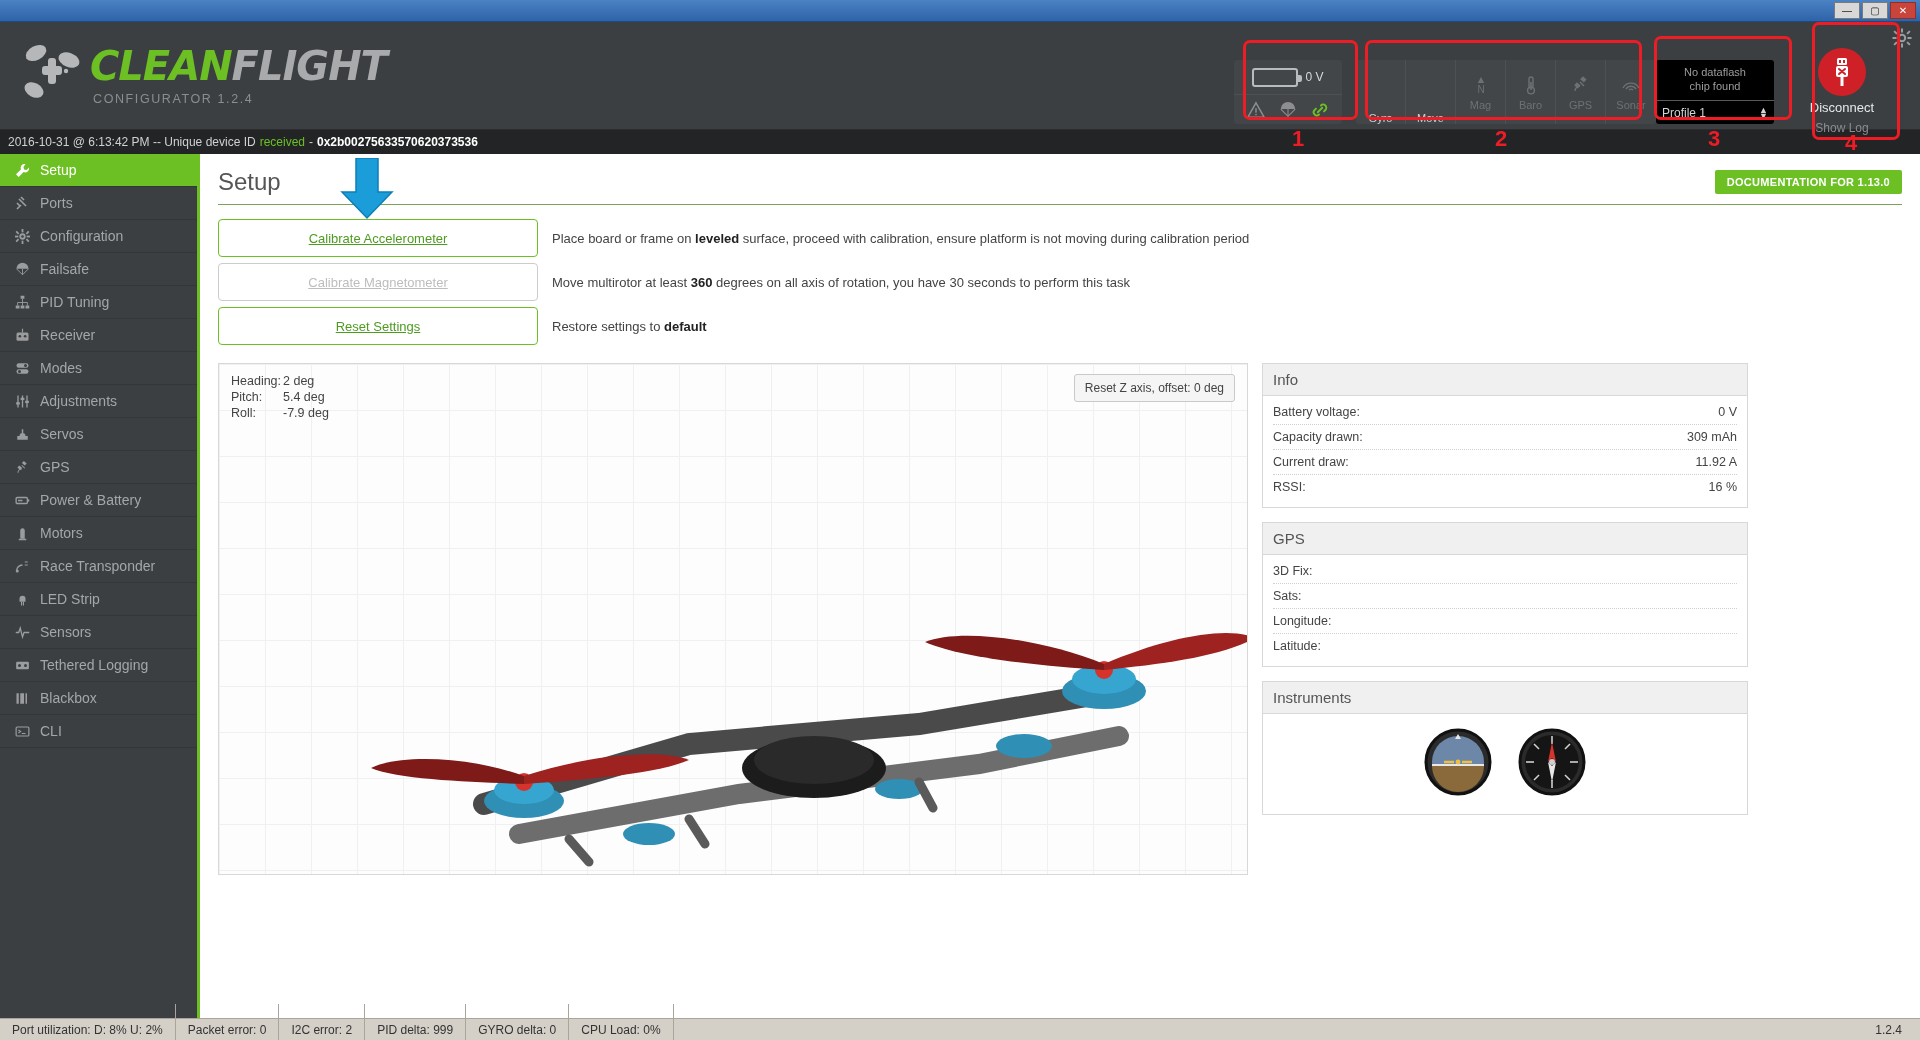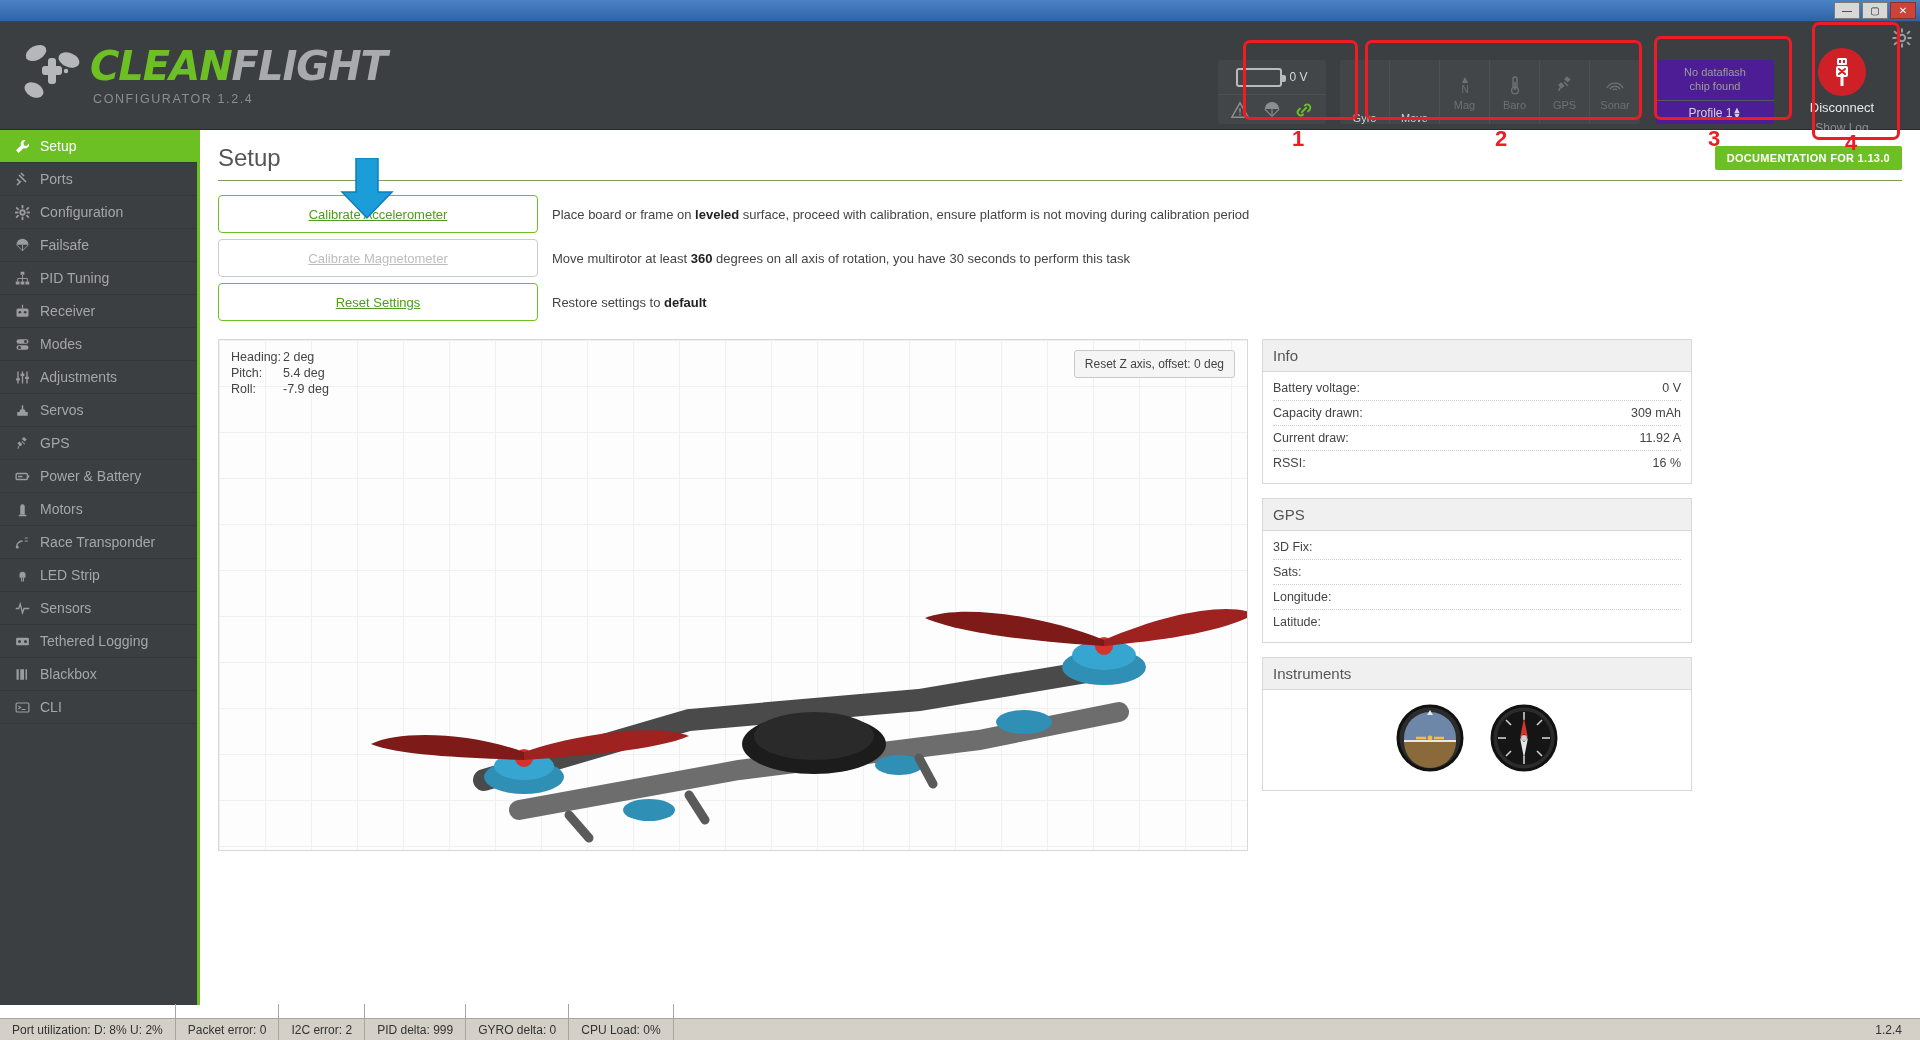--- a/index.html
+++ b/index.html
@@ -76,31 +76,31 @@
     width: 50px; height: 64px; display: flex; flex-direction: column;
     align-items: center; justify-content: center; gap: 3px;
     border-right: 1px solid #4e5153;
   }
   .sensor:last-child { border-right: none; }
   .sensor .sname { font-size: 11px; }
   .sensor.on .sname { color: #cfd1d3; margin-top: 48px; }
   .sensor.off .sname { color: #6e7173; }
 
   .dataflash-box {
-    margin-top: 38px; margin-left: 16px; width: 118px;
-    background: #4c1d95; border-radius: 3px; overflow: hidden;
+    margin-top: 38px; width: 118px;
+    background: #000000; border-radius: 3px; overflow: hidden;
   }
   .df-msg {
     height: 40px; display: flex; flex-direction: column; align-items: center;
     justify-content: center; color: #9b9d9f; font-size: 11px; line-height: 1.25;
     text-align: center; padding: 0 4px;
   }
   .df-profile {
     height: 24px; border-top: 1px solid #56595b; display: flex;
-    align-items: center; justify-content: center;
+    align-items: center; justify-content: space-between;
     padding: 0 6px; color: #d2d4d6; font-size: 12px;
   }
   .spin { display: flex; flex-direction: column; line-height: 6px; color: #d2d4d6; font-size: 9px; }
 
   .connect-box {
     margin-top: 26px; margin-left: 20px; margin-right: 30px;
     width: 96px; display: flex; flex-direction: column; align-items: center;
   }
   .usb-circle {
     width: 48px; height: 48px; border-radius: 50%; background: #cf2027;
@@ -165,21 +165,21 @@
   }
   .attitude { position: absolute; left: 12px; top: 10px; font-size: 12.5px; color: #444; }
   .att-row { display: flex; margin-bottom: 2px; }
   .att-lbl { width: 52px; }
   .btn-resetz {
     position: absolute; right: 12px; top: 10px;
     border: 1px solid #c9c9c9; background: #f5f5f5; color: #444;
     font-size: 12px; padding: 6px 10px; border-radius: 3px;
   }
 
-  .side-panels { width: 430px; display: flex; flex-direction: column; gap: 14px; }
+  .side-panels { width: 486px; display: flex; flex-direction: column; gap: 14px; }
   .panel { border: 1px solid #d8d8d8; background: #fff; }
   .panel-head {
     background: #f0f0f0; border-bottom: 1px solid #d8d8d8;
     padding: 7px 10px; font-size: 15px; color: #555;
   }
   .panel-body { padding: 4px 10px 8px 10px; }
   .kv {
     display: flex; justify-content: space-between; font-size: 12.5px;
     color: #444; padding: 5px 0; border-bottom: 1px dotted #cfcfcf;
   }
@@ -351,20 +351,26 @@
             <rect x="15.5" y="9" width="4" height="2"></rect>
           <rect x="2.5" y="2.5" width="2" height="4" transform="rotate(-45 3.5 4.5)"></rect>
           <rect x="15.5" y="13.5" width="2" height="4" transform="rotate(-45 16.5 15.5)"></rect>
           <rect x="15.5" y="2.5" width="2" height="4" transform="rotate(45 16.5 4.5)"></rect>
           <rect x="2.5" y="13.5" width="2" height="4" transform="rotate(45 3.5 15.5)"></rect>
         </g>
       </svg>
     </div>
   </div>
 
+  <div class="infoline">
+    <span>2016-10-31 @ 6:13:42 PM -- Unique device ID</span>
+    <span class="ok">received</span>
+    <span>-</span>
+    <span class="devid" style="margin-left:4px">0x2b00275633570620373536</span>
+  </div>
 
   <div class="body-wrap">
 
     <div class="sidebar">
       <div class="nav-item active">
         <span class="nav-ico">
           <svg width="15" height="15" viewBox="0 0 15 15">
               <path d="M10.5 1 a4 4 0 0 0 -4.6 5.4 L1 11.3 L3.7 14 L8.6 9.1 A4 4 0 0 0 14 4.5 L11.5 7 L9 6.5 L8.5 4 Z" fill="#ffffff"></path>
             </svg>
         </span>

